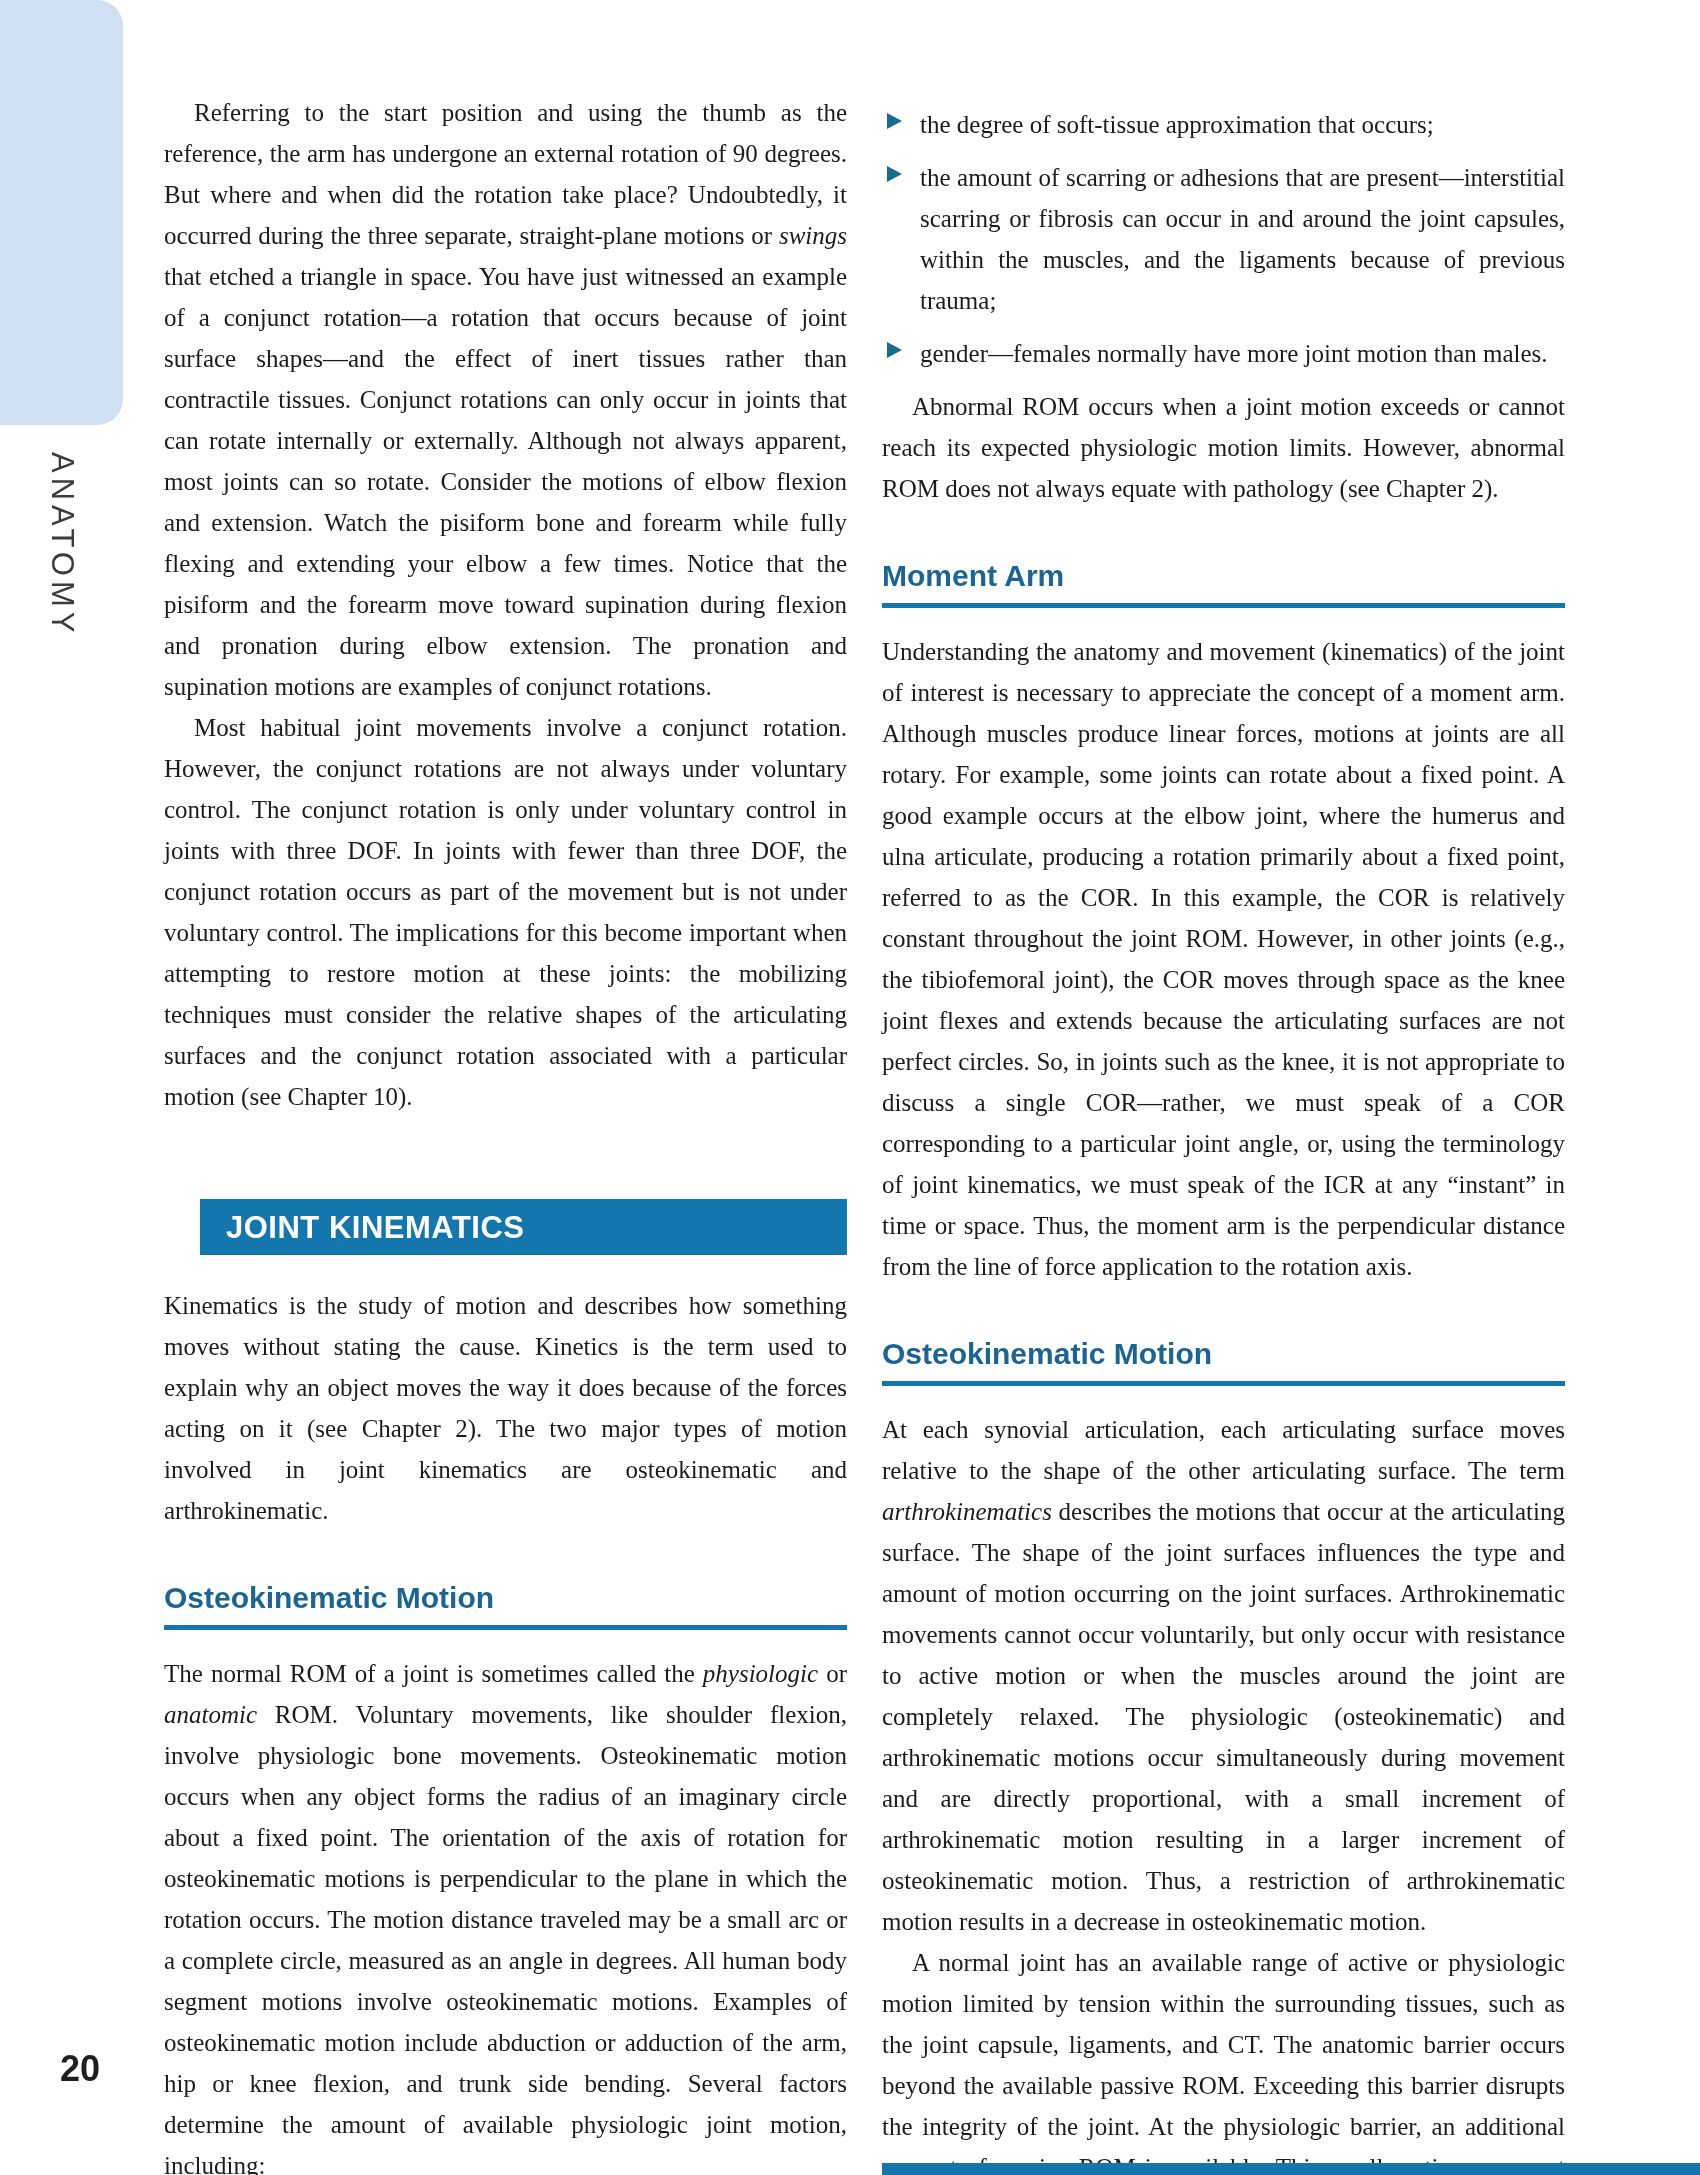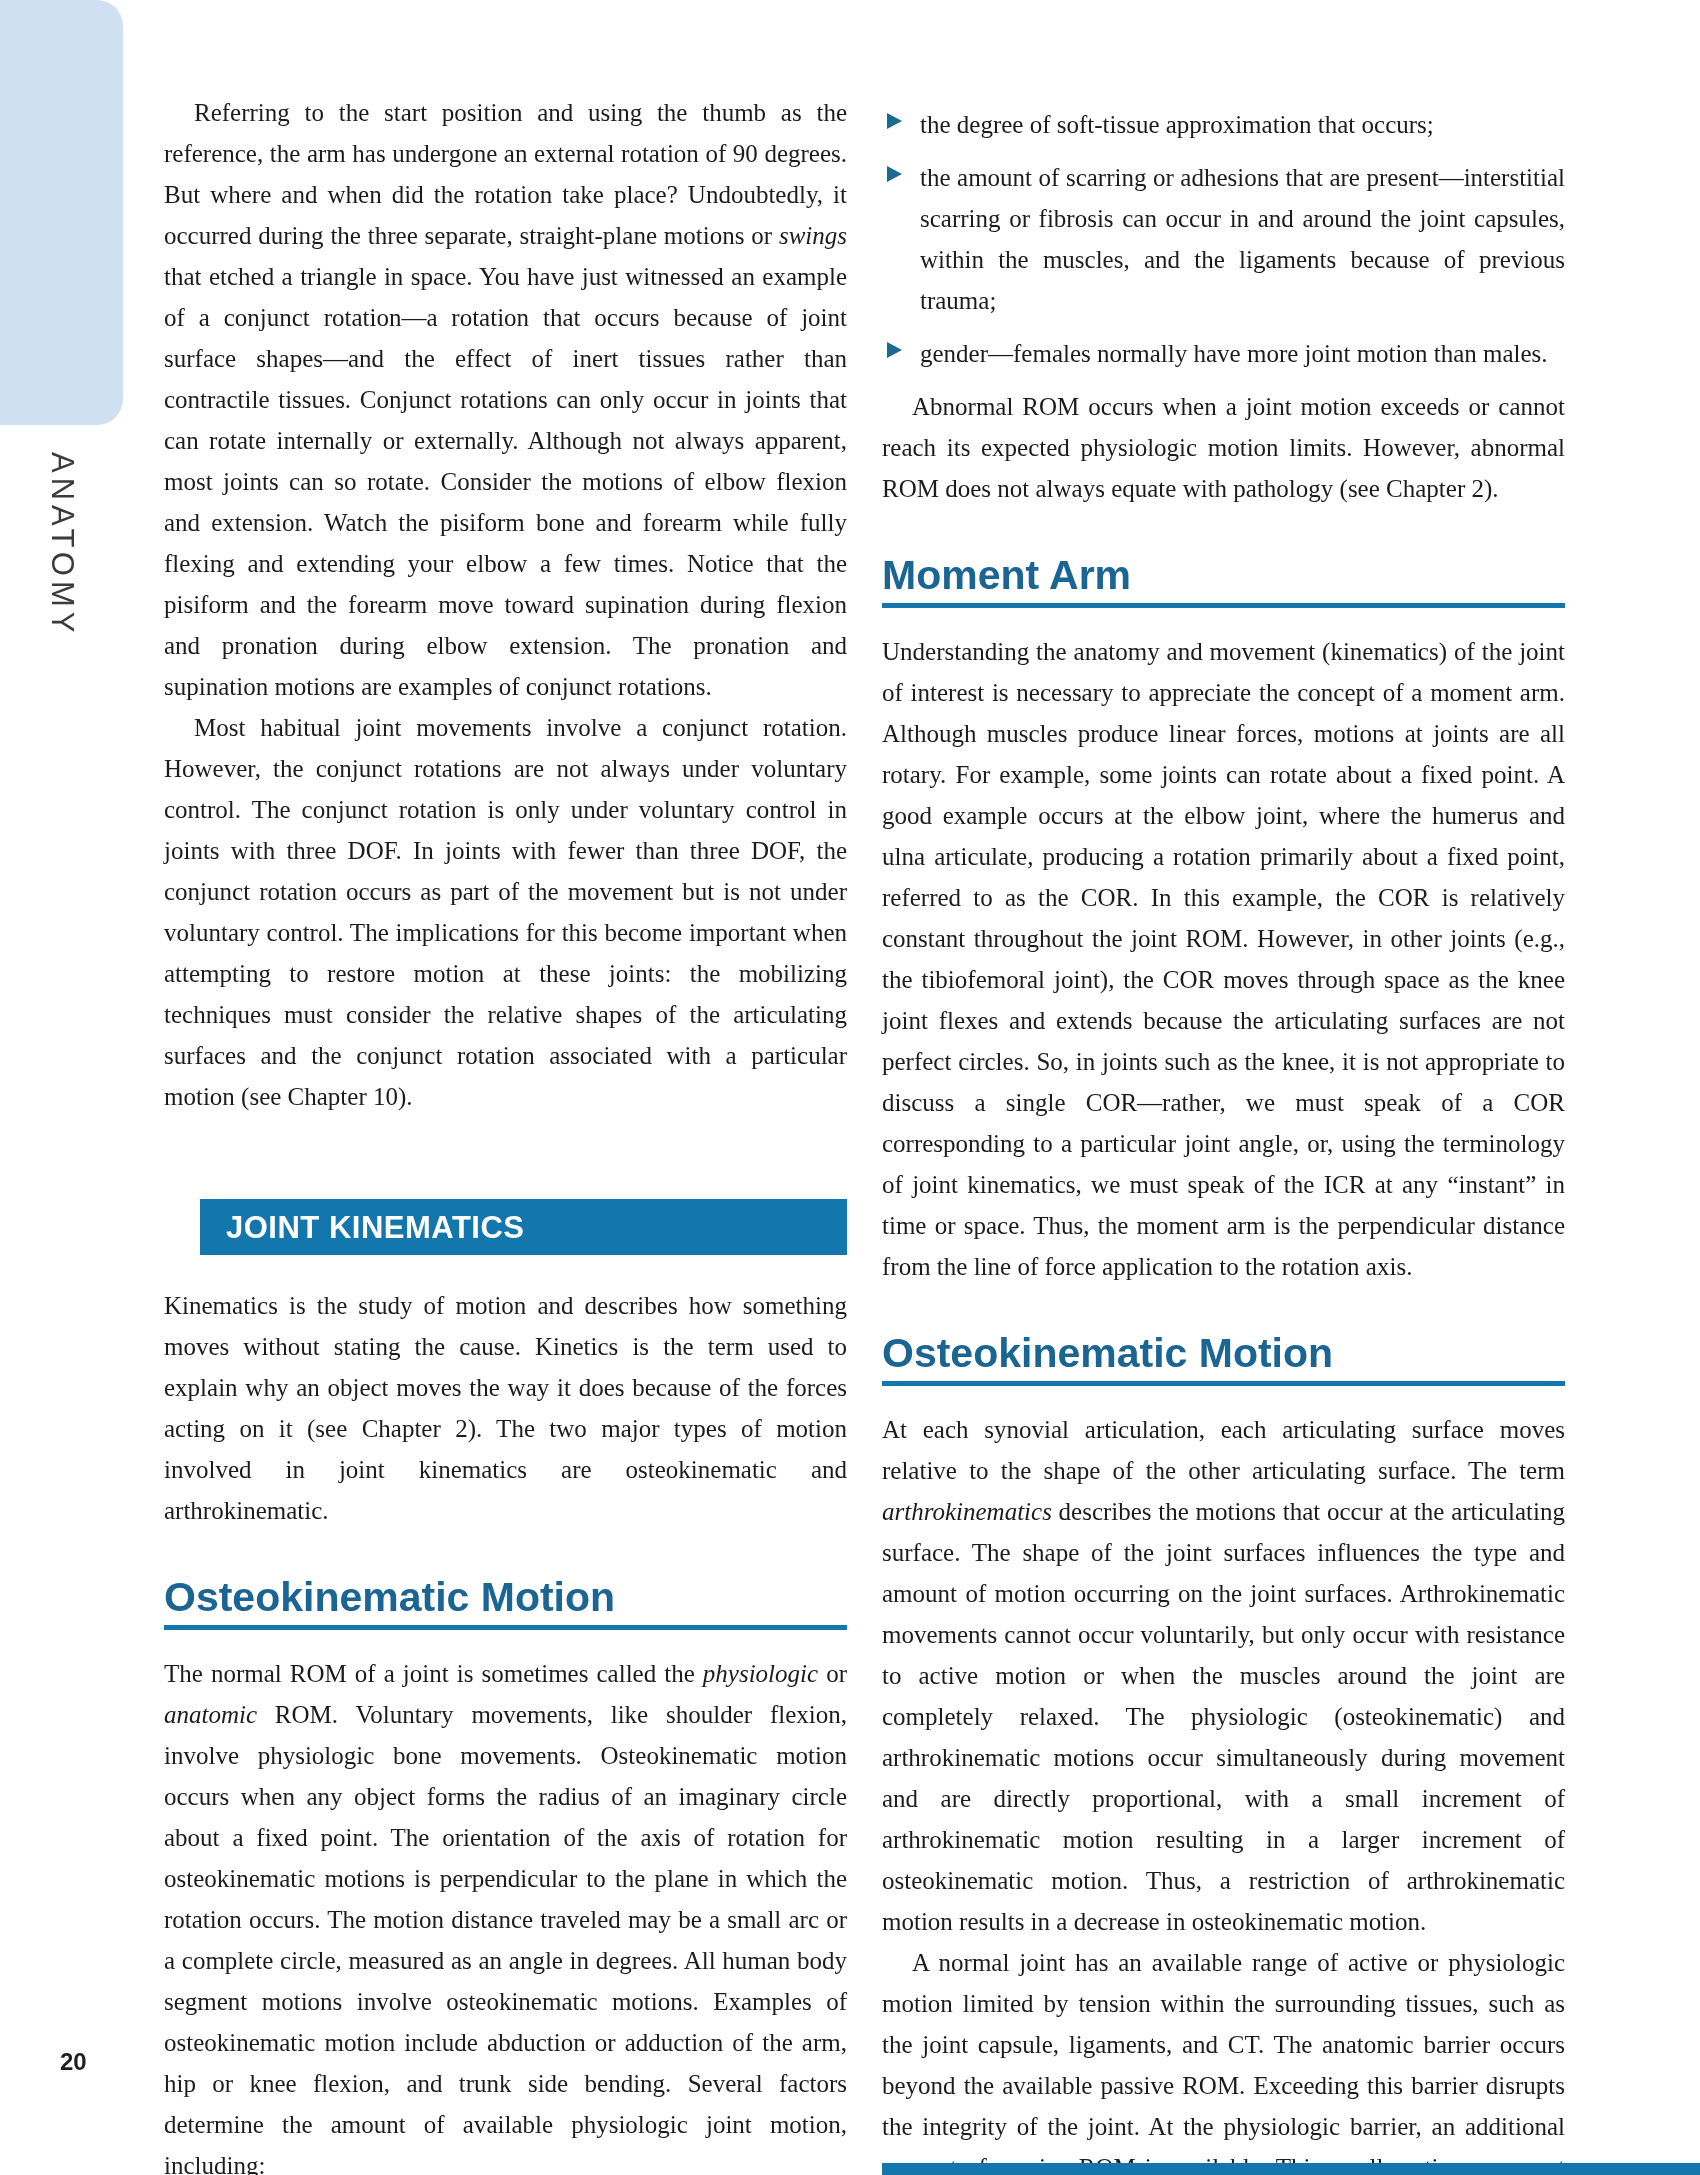--- a/index.html
+++ b/index.html
@@ -22,21 +22,21 @@
   .anatomy-label {
     position: absolute; left: 44px; top: 452px;
     writing-mode: vertical-rl; text-orientation: mixed;
     font-family: "Liberation Sans", sans-serif;
     font-size: 31px; letter-spacing: 5px;
     color: #3a3a42;
   }
   .page-number {
     position: absolute; left: 60px; top: 2048px;
     font-family: "Liberation Sans", sans-serif;
-    font-weight: bold; font-size: 24px; color: #1f1f1f;
+    font-weight: bold; font-size: 36px; color: #1f1f1f;
   }
 
   
   .col {
     position: absolute; width: 683px;
     font-size: 25px; line-height: 41px;
     text-align: justify;
   }
   .col-left  { left: 164px; top: 92px; }
   .col-right { left: 882px; top: 96px; }
@@ -55,21 +55,21 @@
     font-weight: bold; font-size: 31px; color: #ffffff;
     padding-left: 26px; letter-spacing: 0.5px;
   }
   .after-bar { margin-top: 30px !important; }
 
   
   .subheader {
     margin-top: 46px; padding-bottom: 7px;
     border-bottom: 5px solid #1377ae;
     font-family: "Liberation Sans", sans-serif;
-    font-weight: bold; font-size: 41px; color: #1b6594;
+    font-weight: bold; font-size: 30px; color: #1b6594;
     text-align: left;
   }
   .after-subheader { margin-top: 23px !important; }
 
   
   .bullet-list { margin-top: 10px; }
   .bullet-item {
     position: relative; padding-left: 38px;
     margin-bottom: 12px; text-align: justify;
   }

